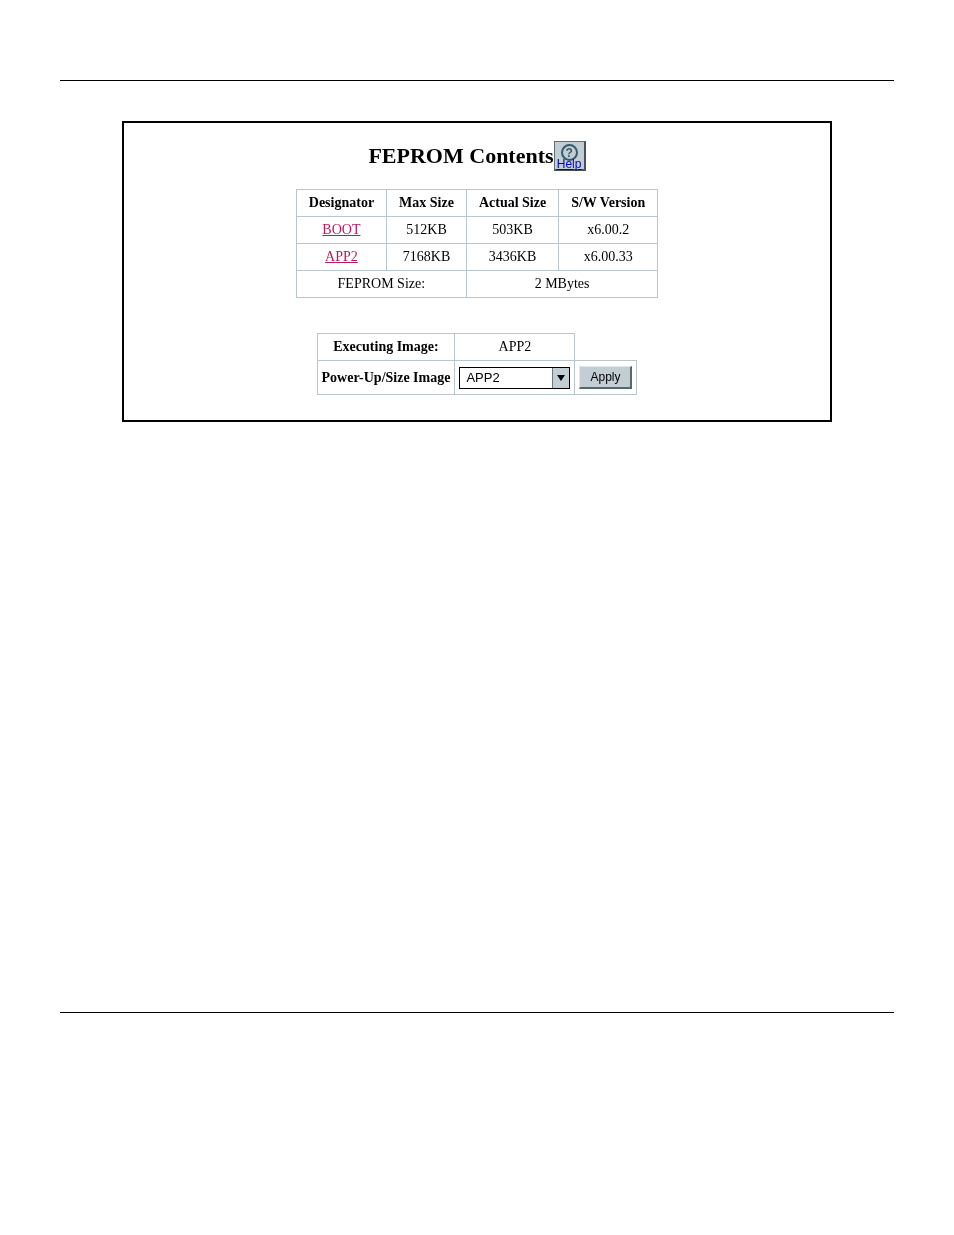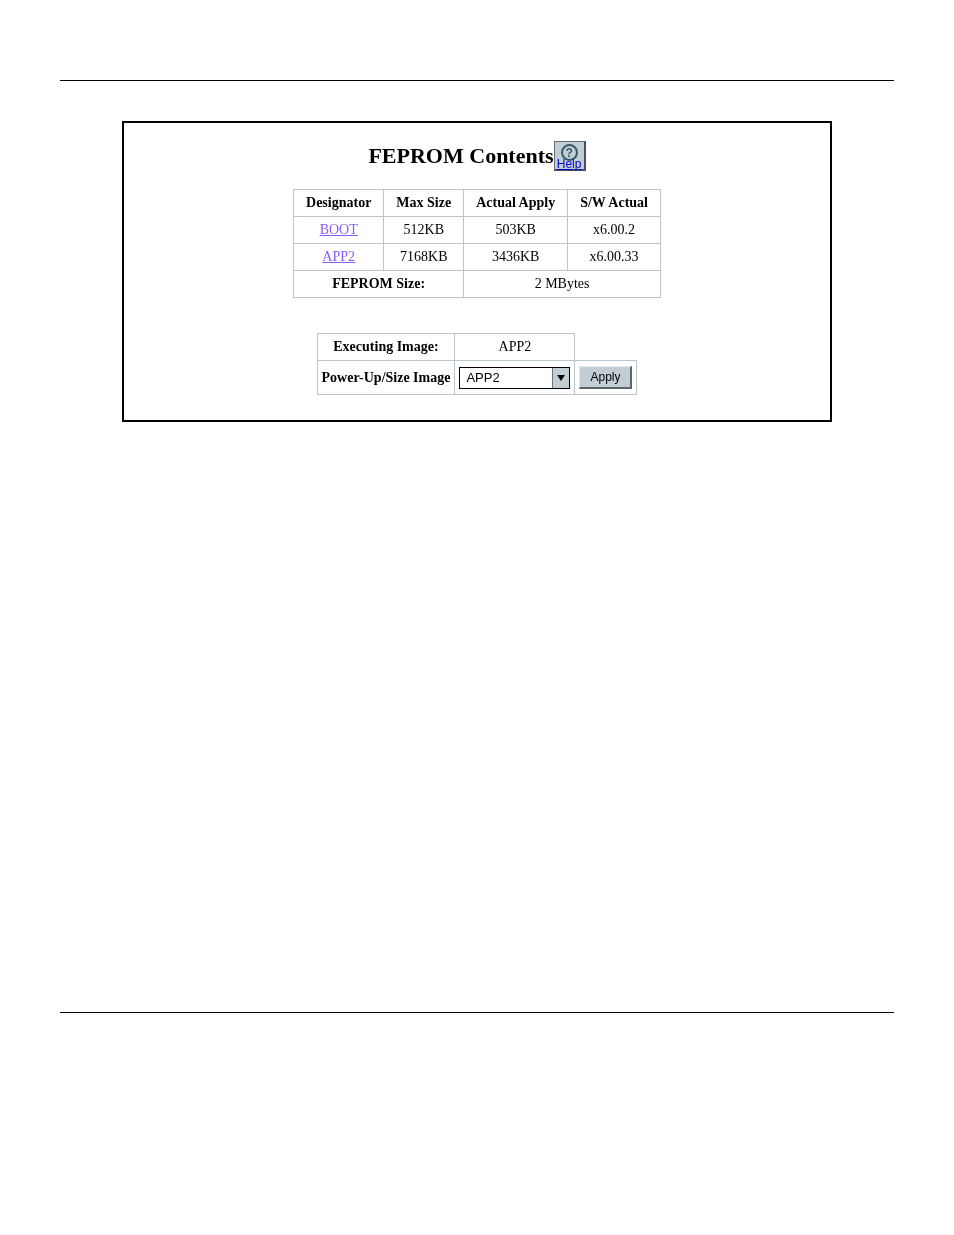--- a/index.html
+++ b/index.html
@@ -89,21 +89,21 @@
     color: #000;
   }
   table.grid th {
     font-weight: bold;
     font-family: "Times New Roman", Times, serif;
   }
   table.grid td {
     font-family: "Times New Roman", Times, serif;
   }
   .link {
-    color: #8b5cf6;
+    color: #be185d;
     text-decoration: underline;
     cursor: pointer;
     font-family: Liberation Serif, serif;
   }
   table.form {
     border-collapse: collapse;
     margin: 35px auto 0 auto;
     background: #fff;
   }
   table.form th, table.form td {
@@ -169,37 +169,37 @@
         <div class="help-q">?</div>
         <div class="help-label">Help</div>
       </div>
     </div>
 
     <table class="grid">
       <tbody>
           <tr>
         <th>Designator</th>
         <th>Max Size</th>
-        <th>Actual Apply</th>
-        <th>S/W Actual</th>
+        <th>Actual Size</th>
+        <th>S/W Version</th>
       </tr>
       <tr>
         <td><a class="link">BOOT</a></td>
         <td>512KB</td>
         <td>503KB</td>
         <td>x6.00.2</td>
       </tr>
       <tr>
         <td><a class="link">APP2</a></td>
         <td>7168KB</td>
         <td>3436KB</td>
         <td>x6.00.33</td>
       </tr>
       <tr>
-        <td colspan="2" style="font-weight:bold;">FEPROM Size:</td>
+        <td colspan="2" style="font-weight:normal;">FEPROM Size:</td>
         <td colspan="2">2 MBytes</td>
       </tr>
     </tbody>
       </table>
 
     <table class="form">
       <tbody>
           <tr>
         <td class="lbl">Executing Image:</td>
         <td style="min-width:120px;">APP2</td>

